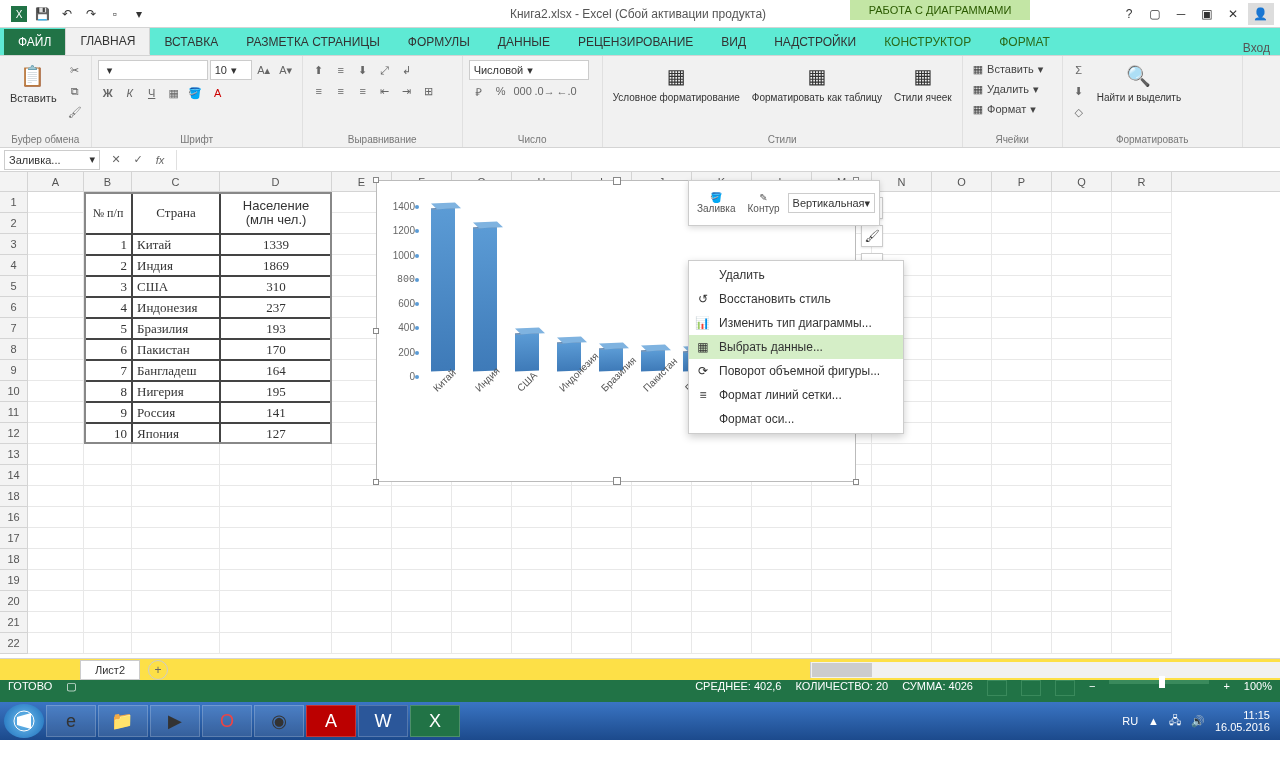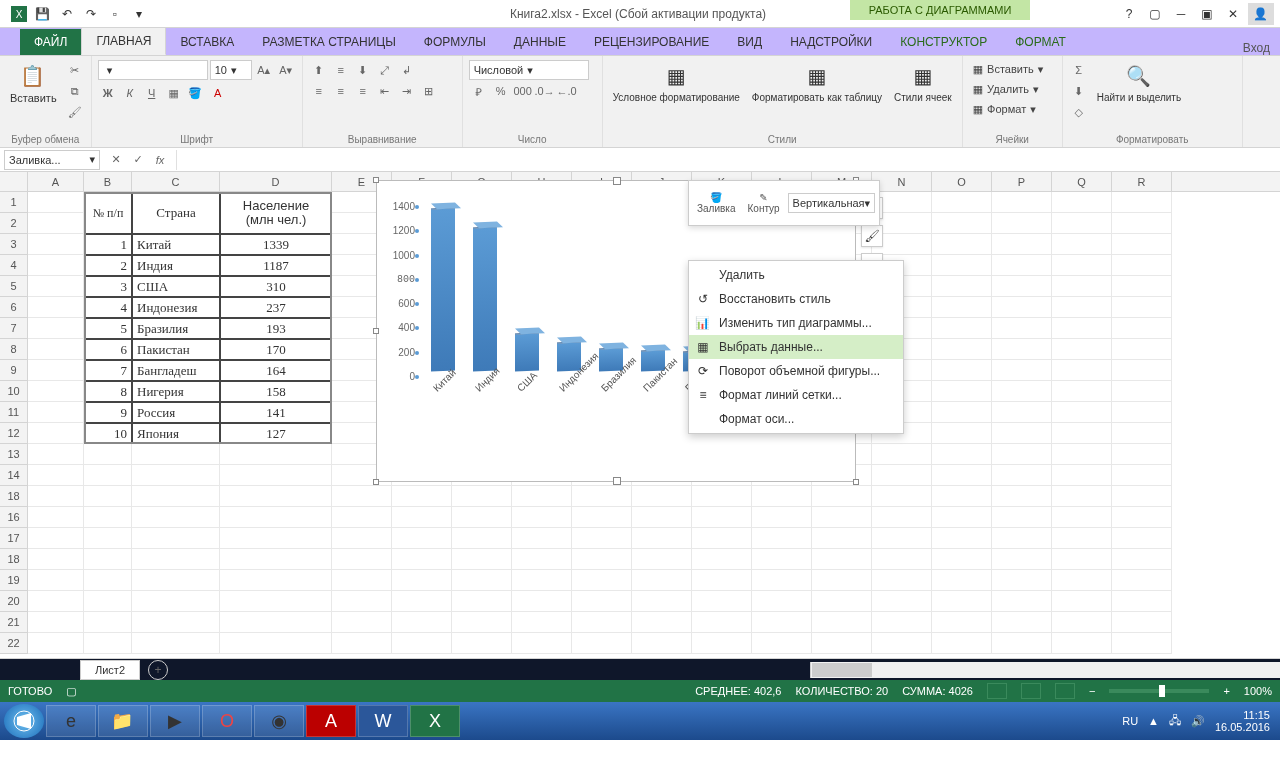--- a/index.html
+++ b/index.html
@@ -7,21 +7,21 @@
 
 
 .titlebar { height: 28px; background: #fff; display: flex; align-items: center; border-bottom: 1px solid #d4d4d4; }
 .qat { display: flex; gap: 2px; padding: 0 8px; }
 .qat-btn { width: 22px; height: 22px; display: flex; align-items: center; justify-content: center; cursor: pointer; }
 .title-center { flex: 1; text-align: center; font-size: 12px; color: #555; }
 .title-right { display: flex; gap: 4px; padding-right: 6px; }
 .chart-tools { position: absolute; top: 0; left: 850px; width: 180px; background: #c3e6a5; text-align: center; font-size: 11px; padding: 4px 0; color: #2a5a00; }
 
 
-.tabs { height: 28px; background: #c4b5fd; display: flex; align-items: flex-end; border-bottom: 1px solid #d4d4d4; padding-left: 20px; }
+.tabs { height: 28px; background: #5eead4; display: flex; align-items: flex-end; border-bottom: 1px solid #d4d4d4; padding-left: 4px; }
 .tab { padding: 6px 14px; font-size: 12px; cursor: pointer; color: #333; text-transform: uppercase; }
 .tab.file { background: #217346; color: #fff; }
 .tab.active { border: 1px solid #d4d4d4; border-bottom-color: #f1f1f1; background: #f1f1f1; }
 .tab.chart-tab { color: #2a6b1a; }
 .tabs-right { margin-left: auto; padding-right: 10px; font-size: 12px; color: #555; }
 
 
 .ribbon { height: 92px; background: #f1f1f1; border-bottom: 1px solid #d4d4d4; display: flex; }
 .group { border-right: 1px solid #e0e0e0; display: flex; flex-direction: column; padding: 4px 6px 2px; }
 .group-label { font-size: 10px; color: #777; text-align: center; margin-top: auto; padding-top: 2px; }
@@ -78,28 +78,28 @@
 .mini-btn { display: flex; flex-direction: column; align-items: center; font-size: 10px; color: #555; padding: 2px 4px; cursor: pointer; }
 .mini-sel { height: 20px; border: 1px solid #ccc; padding: 0 4px; font-size: 11px; display: flex; align-items: center; }
 
 
 .ctx-menu { position: absolute; left: 688px; top: 88px; width: 216px; background: #fff; border: 1px solid #ccc; box-shadow: 0 3px 8px rgba(0,0,0,0.2); padding: 2px 0; }
 .ctx-item { height: 24px; display: flex; align-items: center; gap: 10px; padding: 0 10px 0 30px; font-size: 12px; cursor: pointer; position: relative; }
 .ctx-item:hover, .ctx-item.hover { background: #d5eec7; }
 .ctx-icon { position: absolute; left: 6px; width: 16px; height: 16px; display: flex; align-items: center; justify-content: center; font-size: 12px; }
 
 
-.sheet-tabs { height: 22px; border-top: 1px solid #d4d4d4; display: flex; align-items: center; background: #0f172a; }
+.sheet-tabs { height: 22px; border-top: 1px solid #d4d4d4; display: flex; align-items: center; background: #fde047; }
 .sheet-tab { padding: 3px 14px; background: #fff; border: 1px solid #ccc; font-size: 11px; margin-left: 80px; }
 .add-sheet { width: 20px; height: 20px; border: 1px solid #ccc; border-radius: 50%; display: flex; align-items: center; justify-content: center; margin-left: 8px; cursor: pointer; font-size: 12px; color: #666; }
 .hscroll { margin-left: auto; width: 470px; height: 16px; background: #f1f1f1; border-left: 1px solid #ccc; display: flex; }
 .hscroll .thumb { width: 60px; height: 14px; background: #ccc; margin: 1px; }
 
 
-.status { height: 22px; background: #217346; color: #fff; display: flex; align-items: center; font-size: 11px; padding: 0 8px; gap: 14px; }
+.status { height: 22px; background: #217346; color: #fff; display: flex; align-items: flex-start; font-size: 11px; padding: 0 8px; gap: 14px; }
 .status .spacer { flex: 1; }
 .status .view-btn { width: 20px; height: 16px; border: 1px solid #3a8a5c; cursor: pointer; }
 .zoom-slider { width: 100px; height: 4px; background: #3a8a5c; position: relative; }
 .zoom-slider .knob { position: absolute; width: 6px; height: 12px; background: #fff; top: -4px; left: 50px; }
 
 
 .taskbar { height: 38px; background: linear-gradient(180deg,#3a75c4,#1c4a8c); display: flex; align-items: center; padding: 0 4px; gap: 2px; }
 .start-orb { width: 40px; height: 34px; border-radius: 50%; background: radial-gradient(circle,#6fc0f0,#1a6bb8); display: flex; align-items: center; justify-content: center; cursor: pointer; }
 .tb-btn { width: 50px; height: 32px; background: rgba(255,255,255,0.1); border: 1px solid rgba(255,255,255,0.2); display: flex; align-items: center; justify-content: center; cursor: pointer; font-size: 18px; }
 .tb-btn.active { background: rgba(255,255,255,0.25); }
@@ -728,39 +728,39 @@
       <div class="cell tbl-cell tbl-hdr" style="left: 104px; top: 0px; width: 88px; height: 42px;">Страна</div>
       <div class="cell tbl-cell tbl-hdr" style="left: 192px; top: 0px; width: 112px; height: 42px; flex-direction: column; justify-content: center; line-height: 1.1;">
         <div>Население</div>
         <div>(млн чел.)</div>
       </div>
       <div class="cell tbl-cell tbl-num" style="left: 56px; top: 42px; width: 48px; height: 21px;">1</div>
       <div class="cell tbl-cell" style="left: 104px; top: 42px; width: 88px; height: 21px;">Китай</div>
       <div class="cell tbl-cell tbl-ctr" style="left: 192px; top: 42px; width: 112px; height: 21px;">1339</div>
       <div class="cell tbl-cell tbl-num" style="left: 56px; top: 63px; width: 48px; height: 21px;">2</div>
       <div class="cell tbl-cell" style="left: 104px; top: 63px; width: 88px; height: 21px;">Индия</div>
-      <div class="cell tbl-cell tbl-ctr" style="left: 192px; top: 63px; width: 112px; height: 21px;">1187</div>
+      <div class="cell tbl-cell tbl-ctr" style="left: 192px; top: 63px; width: 112px; height: 21px;">1869</div>
       <div class="cell tbl-cell tbl-num" style="left: 56px; top: 84px; width: 48px; height: 21px;">3</div>
       <div class="cell tbl-cell" style="left: 104px; top: 84px; width: 88px; height: 21px;">США</div>
       <div class="cell tbl-cell tbl-ctr" style="left: 192px; top: 84px; width: 112px; height: 21px;">310</div>
       <div class="cell tbl-cell tbl-num" style="left: 56px; top: 105px; width: 48px; height: 21px;">4</div>
       <div class="cell tbl-cell" style="left: 104px; top: 105px; width: 88px; height: 21px;">Индонезия</div>
       <div class="cell tbl-cell tbl-ctr" style="left: 192px; top: 105px; width: 112px; height: 21px;">237</div>
       <div class="cell tbl-cell tbl-num" style="left: 56px; top: 126px; width: 48px; height: 21px;">5</div>
       <div class="cell tbl-cell" style="left: 104px; top: 126px; width: 88px; height: 21px;">Бразилия</div>
       <div class="cell tbl-cell tbl-ctr" style="left: 192px; top: 126px; width: 112px; height: 21px;">193</div>
       <div class="cell tbl-cell tbl-num" style="left: 56px; top: 147px; width: 48px; height: 21px;">6</div>
       <div class="cell tbl-cell" style="left: 104px; top: 147px; width: 88px; height: 21px;">Пакистан</div>
       <div class="cell tbl-cell tbl-ctr" style="left: 192px; top: 147px; width: 112px; height: 21px;">170</div>
       <div class="cell tbl-cell tbl-num" style="left: 56px; top: 168px; width: 48px; height: 21px;">7</div>
       <div class="cell tbl-cell" style="left: 104px; top: 168px; width: 88px; height: 21px;">Бангладеш</div>
       <div class="cell tbl-cell tbl-ctr" style="left: 192px; top: 168px; width: 112px; height: 21px;">164</div>
       <div class="cell tbl-cell tbl-num" style="left: 56px; top: 189px; width: 48px; height: 21px;">8</div>
       <div class="cell tbl-cell" style="left: 104px; top: 189px; width: 88px; height: 21px;">Нигерия</div>
-      <div class="cell tbl-cell tbl-ctr" style="left: 192px; top: 189px; width: 112px; height: 21px;">158</div>
+      <div class="cell tbl-cell tbl-ctr" style="left: 192px; top: 189px; width: 112px; height: 21px;">195</div>
       <div class="cell tbl-cell tbl-num" style="left: 56px; top: 210px; width: 48px; height: 21px;">9</div>
       <div class="cell tbl-cell" style="left: 104px; top: 210px; width: 88px; height: 21px;">Россия</div>
       <div class="cell tbl-cell tbl-ctr" style="left: 192px; top: 210px; width: 112px; height: 21px;">141</div>
       <div class="cell tbl-cell tbl-num" style="left: 56px; top: 231px; width: 48px; height: 21px;">10</div>
       <div class="cell tbl-cell" style="left: 104px; top: 231px; width: 88px; height: 21px;">Япония</div>
       <div class="cell tbl-cell tbl-ctr" style="left: 192px; top: 231px; width: 112px; height: 21px;">127</div>
       <div style="position: absolute; left: 56px; top: 0px; width: 248px; height: 252px; border: 2px solid rgb(136, 136, 136); pointer-events: none;"></div>
     </div>
 
   <div class="chart-obj">

